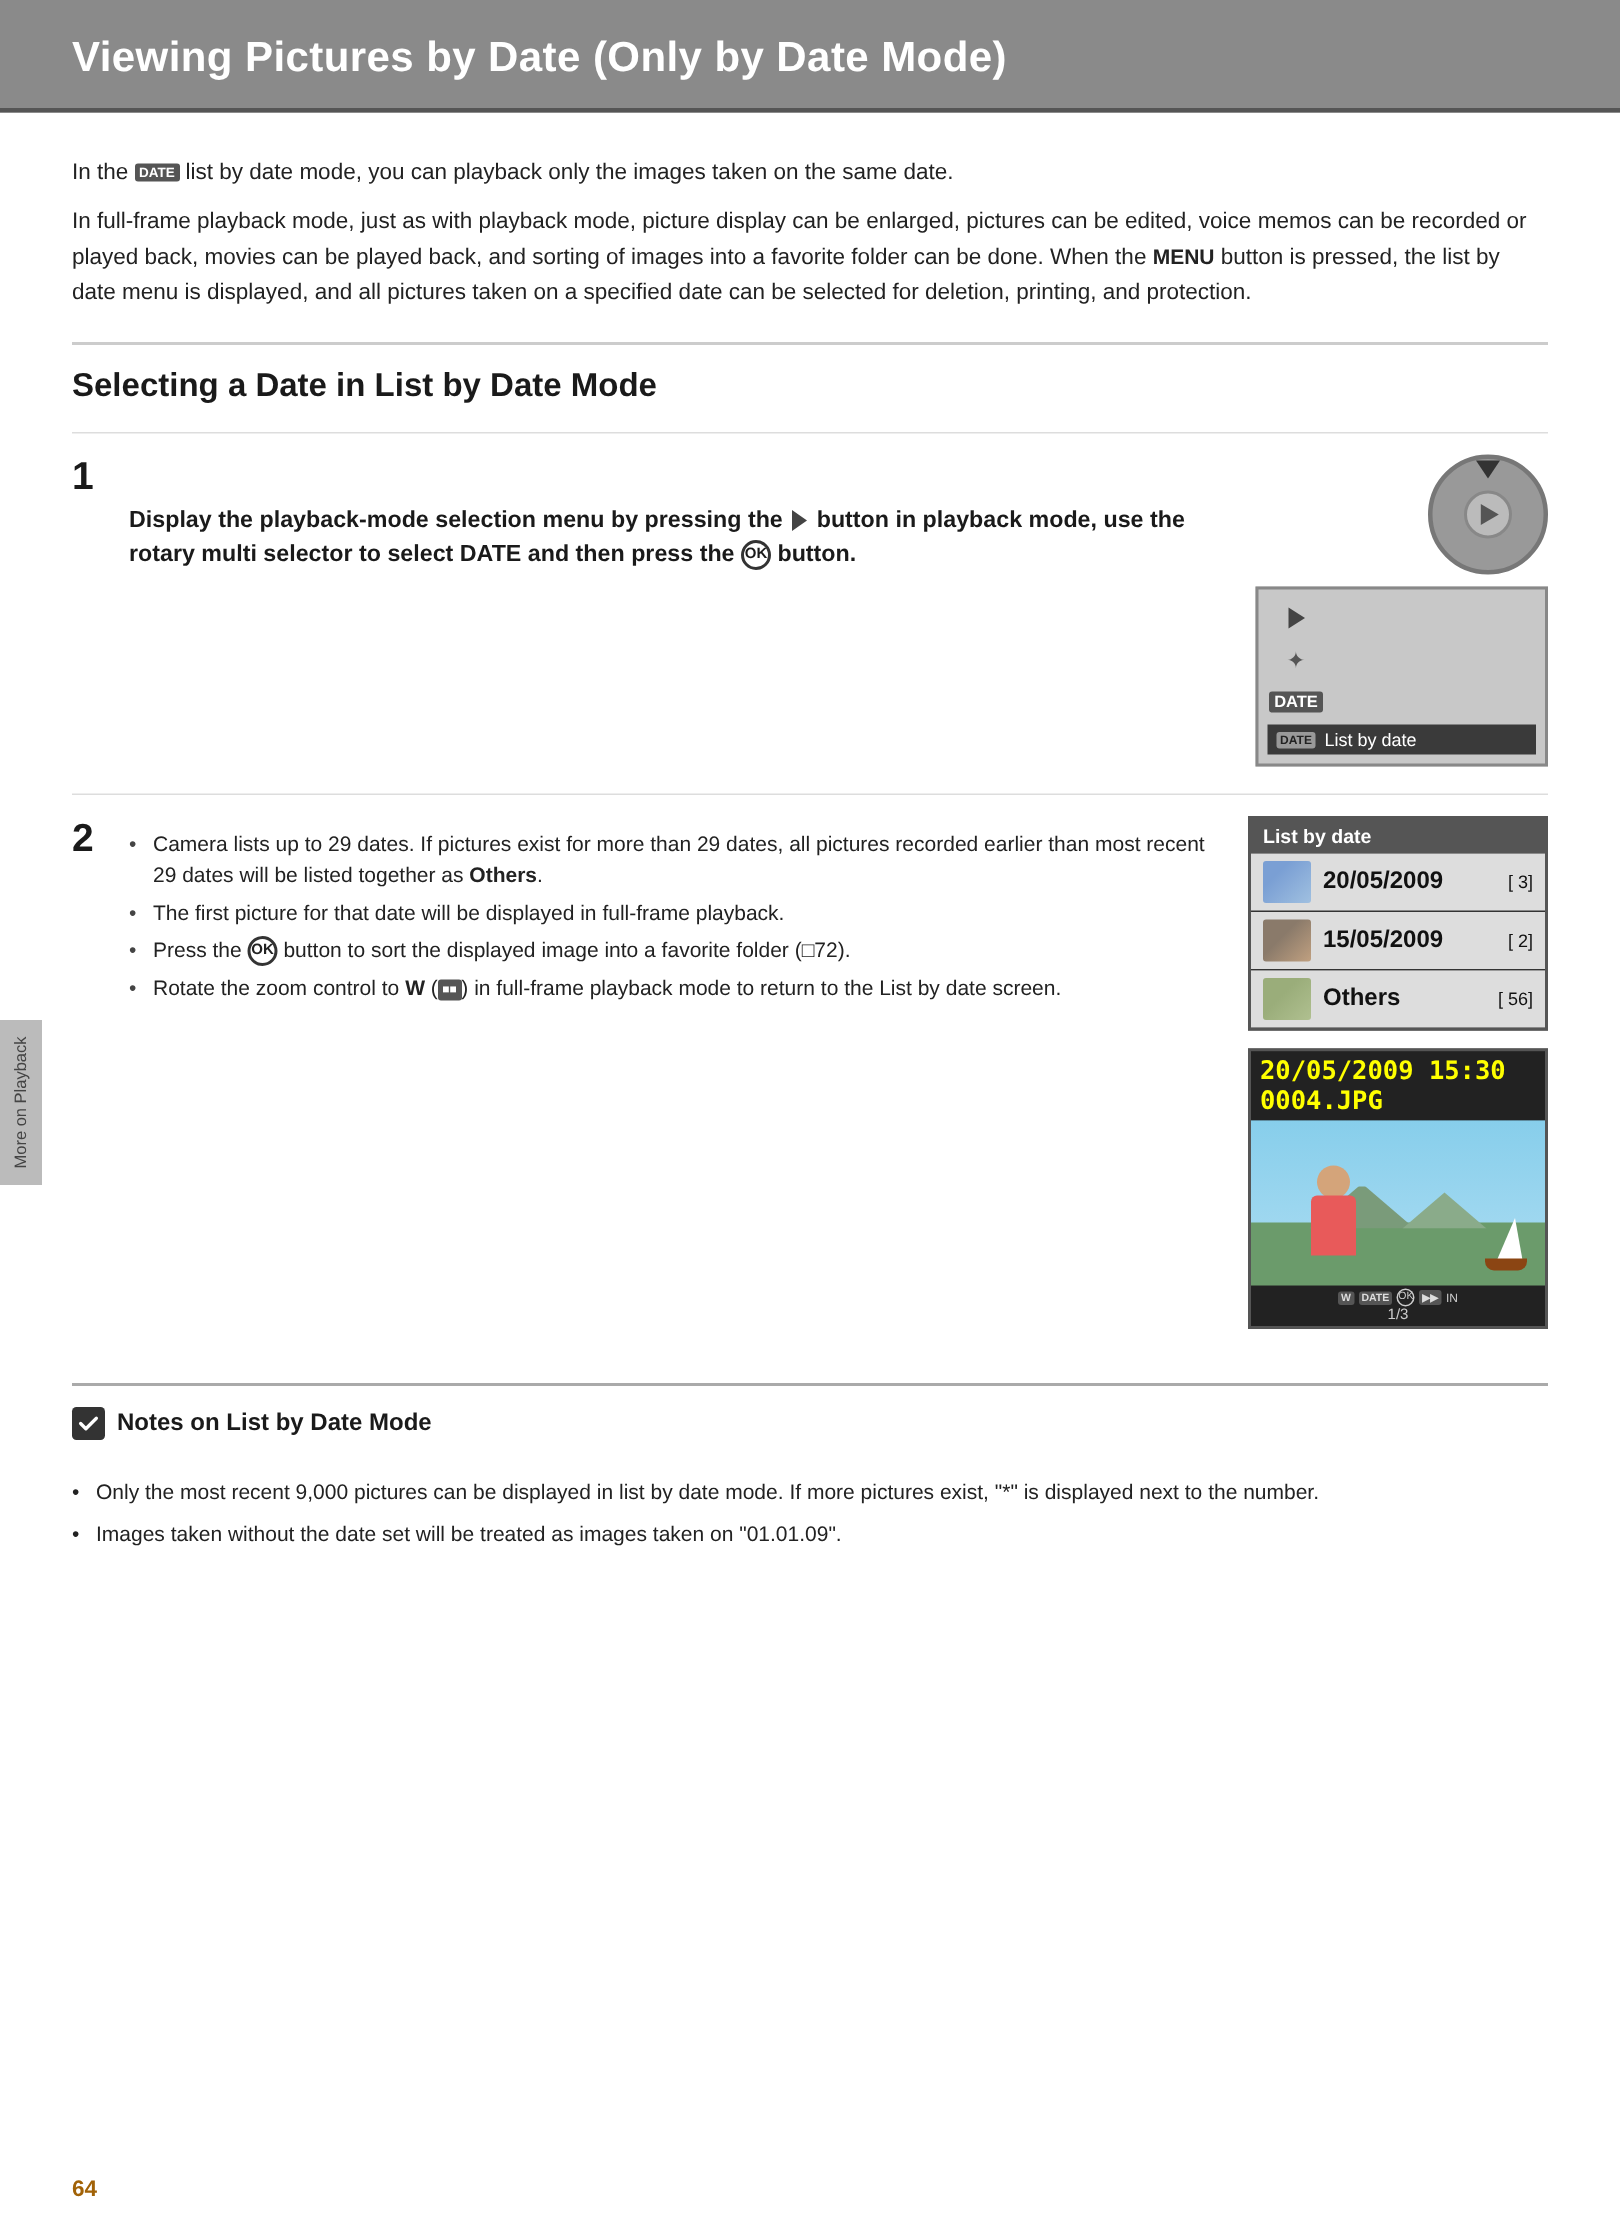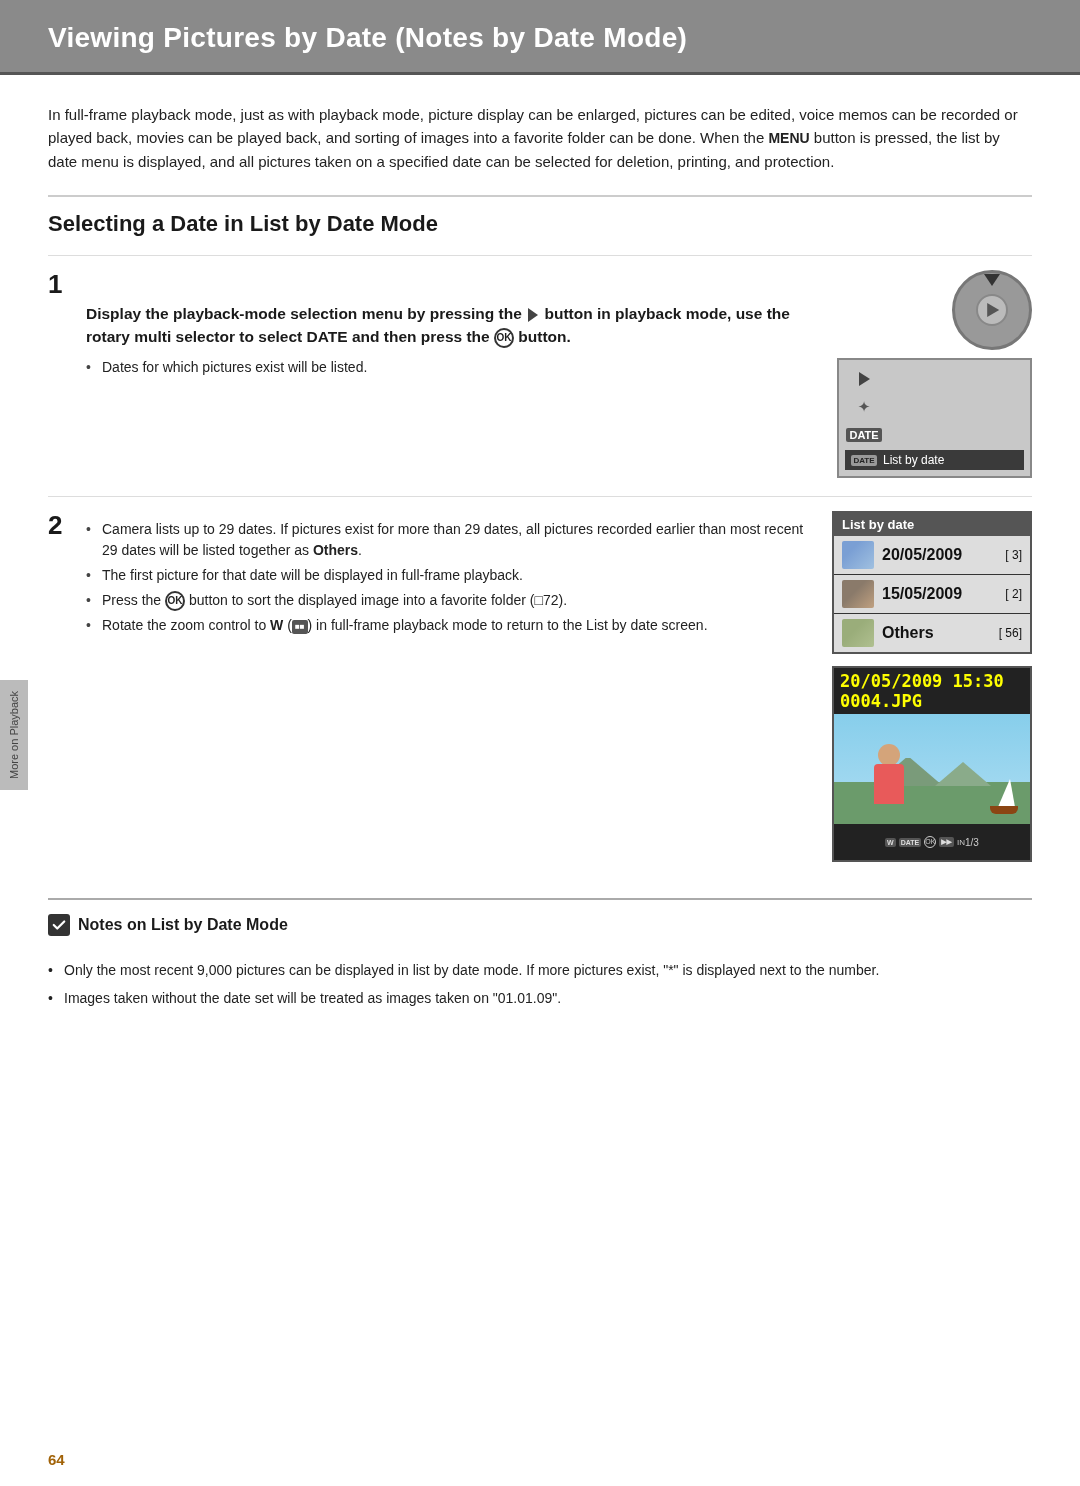--- a/index.html
+++ b/index.html
@@ -382,24 +382,25 @@
       border-radius: 0 0 6px 6px;
       position: absolute;
       bottom: 0;
       left: 0;
     }
 
     .pb-bottom-bar {
       background: #222;
       display: flex;
       align-items: center;
-      padding: 12px 5px;
+      padding: 2px 5px;
       font-size: 9px;
       color: #ccc;
       justify-content: center;
+      flex-direction: column;
     }
 
     .pb-icon-group {
       display: flex;
       gap: 3px;
       align-items: center;
     }
 
     .pb-mini-icon {
       background: #555;
@@ -543,48 +544,48 @@
       font-size: 11px;
       font-weight: bold;
       vertical-align: middle;
       line-height: 1;
     }
   </style>
 </head>
 <body>
 
 <div class="page-header">
-  <h1>Viewing Pictures by Date (Notes by Date Mode)</h1>
+  <h1>Viewing Pictures by Date (Only by Date Mode)</h1>
 </div>
 
 <div class="sidebar-tab">
   <span class="sidebar-tab-text">More on Playback</span>
 </div>
 
 <div class="page-content">
 
+  <p class="intro-text">
+    In the <span class="icon-date">DATE</span> list by date mode, you can playback only the images taken on the same date.
+  </p>
   <p class="intro-text">
     In full-frame playback mode, just as with playback mode, picture display can be enlarged, pictures can be edited, voice memos can be recorded or played back, movies can be played back, and sorting of images into a favorite folder can be done. When the <span class="menu-bold">MENU</span> button is pressed, the list by date menu is displayed, and all pictures taken on a specified date can be selected for deletion, printing, and protection.
   </p>
 
   <h2 class="section-heading">Selecting a Date in List by Date Mode</h2>
 
   <div class="step-row">
     <div class="step-number">1</div>
     <div class="step-content">
       <div class="step-title">
         Display the playback-mode selection menu by pressing the
         <span style="display:inline-block;width:0;height:0;border-top:7px solid transparent;border-bottom:7px solid transparent;border-left:10px solid #444;vertical-align:middle;margin:0 2px;"></span>
         button in playback mode, use the rotary multi selector to select
         <span class="icon-date">DATE</span>
         and then press the <span class="ok-btn-circle">OK</span> button.
       </div>
-      <ul class="bullet-list">
-        <li>Dates for which pictures exist will be listed.</li>
-      </ul>
     </div>
 
     <div class="step-images-col">
 
       <div class="dir-button-container">
         <div class="dir-button">
           <div class="outer-ring"></div>
           <div class="arrow-down"></div>
           <div class="inner-circle">
             <div class="play-icon"></div>

